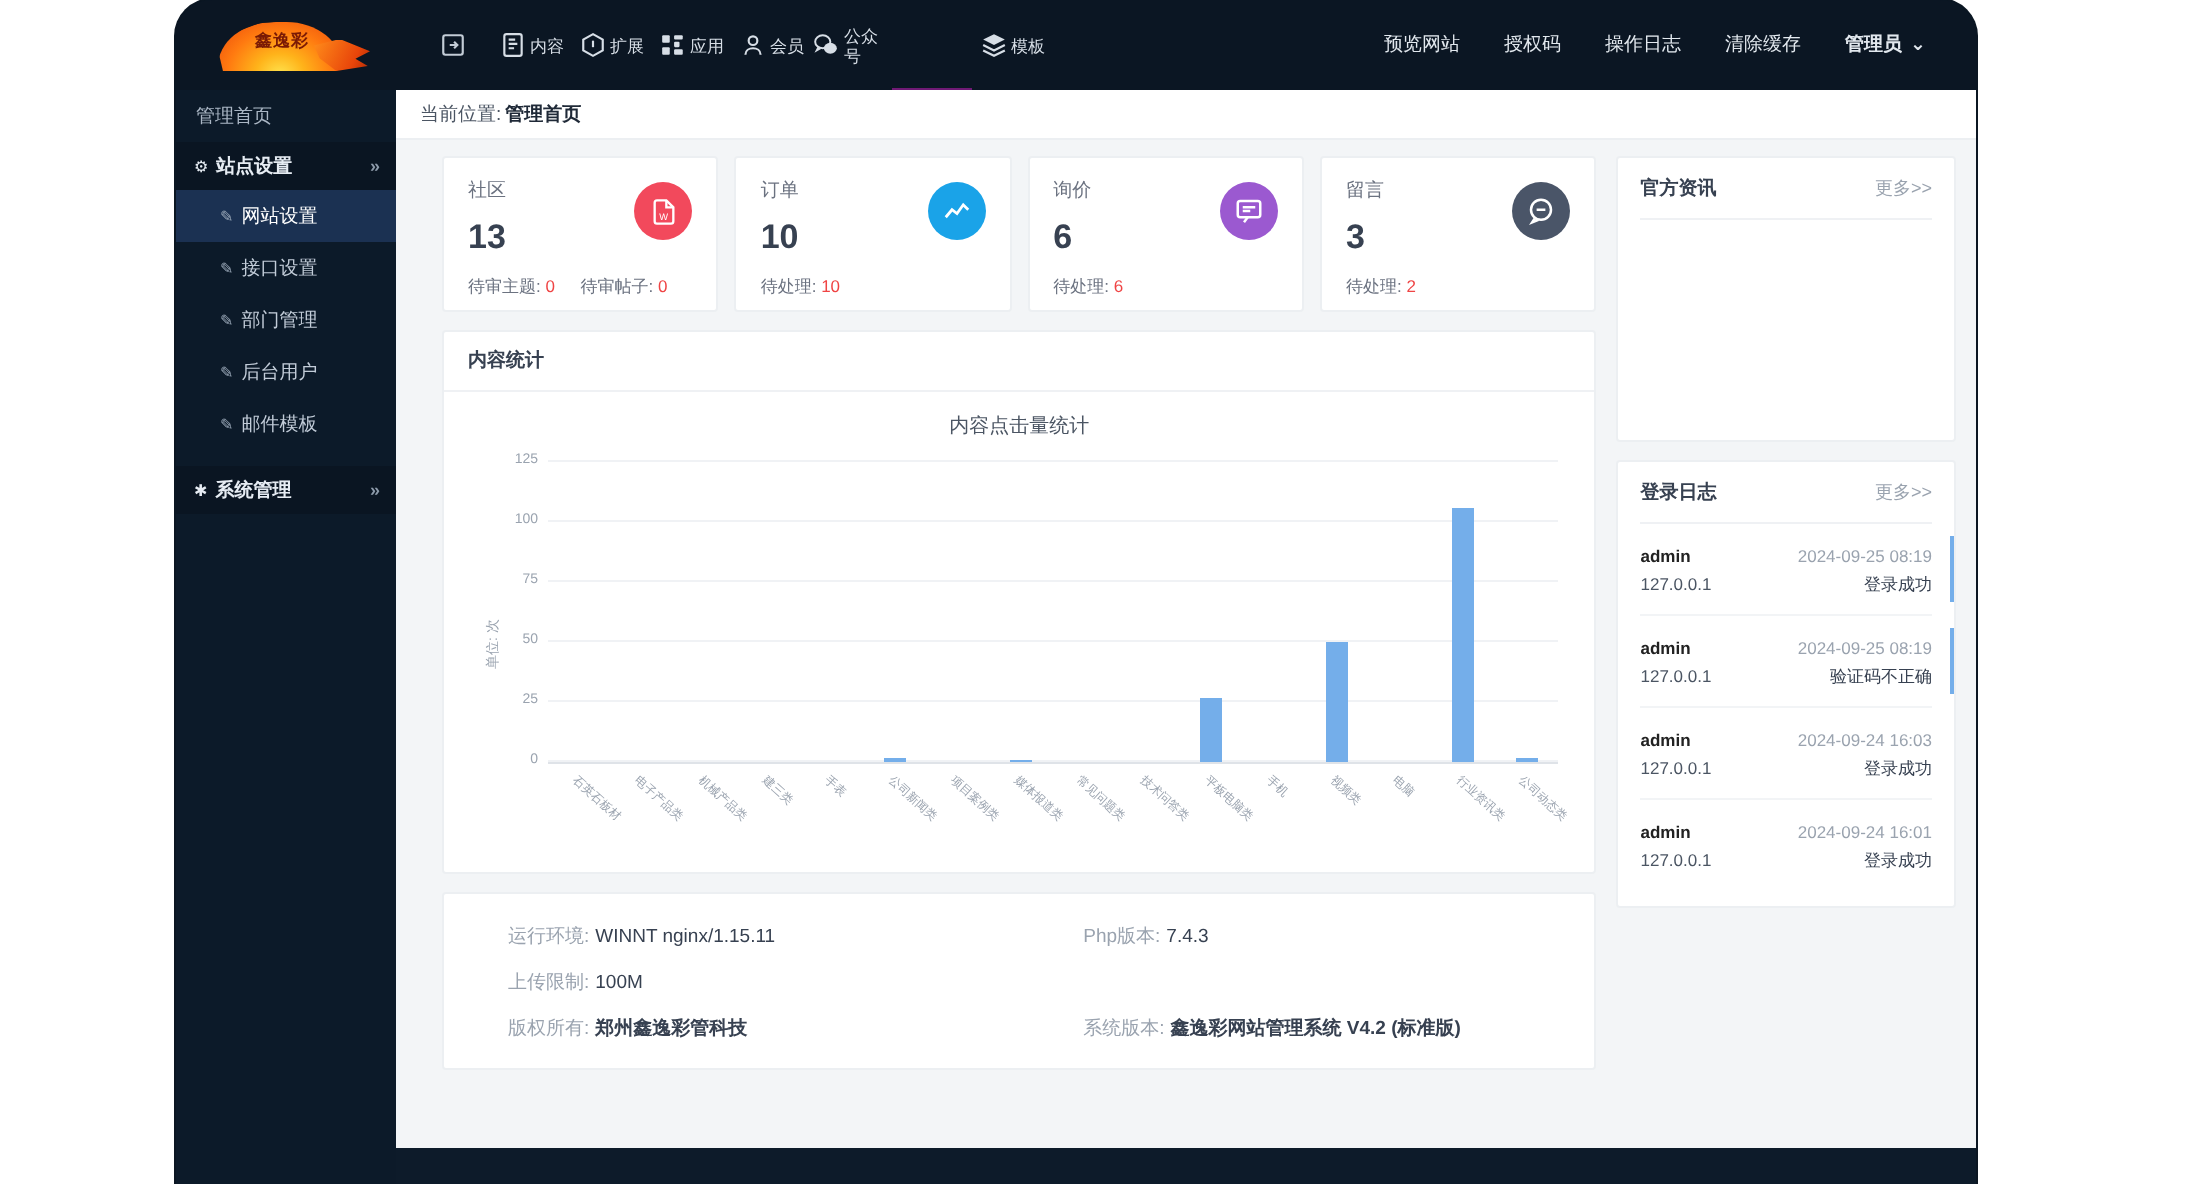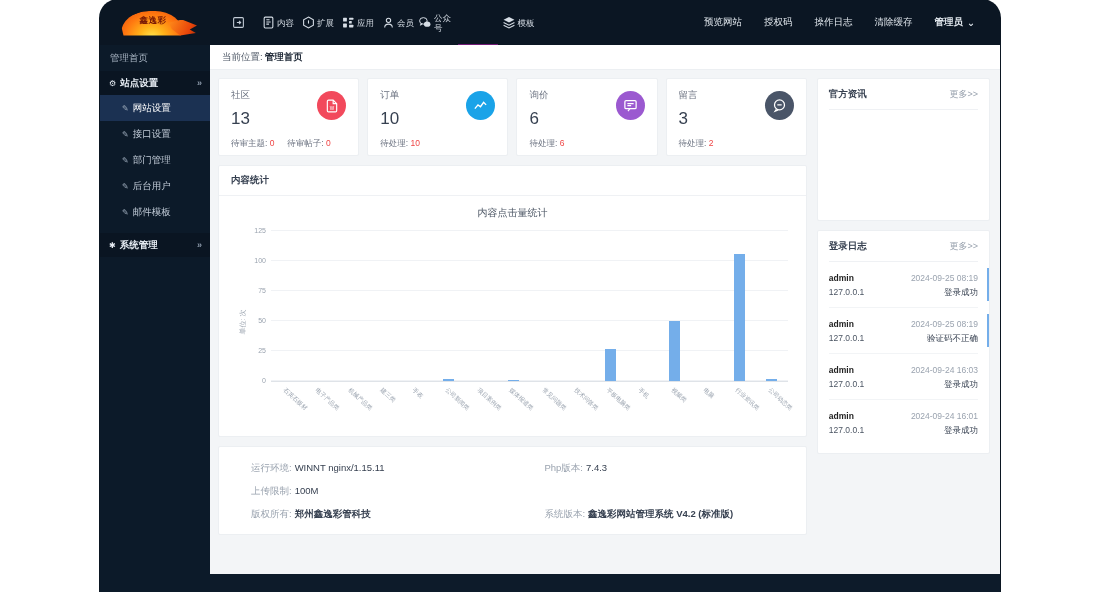--- a/index.html
+++ b/index.html
@@ -4,21 +4,21 @@
 <title>鑫逸彩网站管理系统</title>
 <style>
   * { box-sizing: border-box; margin: 0; padding: 0; }
   html, body {
     width: 1100px; height: 592px;
     background: #ffffff;
     font-family: "Liberation Sans", "DejaVu Sans", sans-serif;
     overflow: hidden;
   }
   #app {
-    position: absolute; left: 100px; top: 0px;
+    position: absolute; left: 88px; top: 0px;
     width: 900px; height: 592px;
     background: #0d1b2a;
     border-radius: 18px 18px 0 0;
     overflow: hidden;
     box-shadow: 0 0 0 1px #0b1622;
   }
   
   .topnav {
     position: absolute; left: 0; top: 0; width: 900px; height: 45px;
     background: #0b1623;
@@ -94,31 +94,31 @@
     position:absolute; left:110px; top:45px; width:790px; height:529px;
     background:#f3f5f7;
     overflow:hidden;
   }
   .breadcrumb {
     height: 25px; display:flex; align-items:center; padding-left:12px;
     font-size:9.5px; color:#4b5563; background:#fff;
     border-bottom:1px solid #eceff2;
   }
   .breadcrumb b { color:#1f2937; margin-left:2px; }
-  .body-wrap { padding: 8px 10px 0 8px; display:flex; gap:10px; }
+  .body-wrap { padding: 8px 10px 0 23px; display:flex; gap:10px; }
   .col-left { width: 595px; }
   .col-right { width: 175px; }
   
   .stats { display:flex; gap:8px; }
   .stat-card {
     flex:1; height:78px; background:#fff; border:1px solid #eceff2;
     border-radius:2px; position:relative; padding:10px 12px;
   }
   .stat-title { font-size:9.5px; color:#6b7280; }
-  .stat-num { font-size:17px; color:#374151; margin-top:7px; font-weight:normal; }
+  .stat-num { font-size:17px; color:#374151; margin-top:7px; font-weight:bold; }
   .stat-sub { font-size:8.5px; color:#6b7280; margin-top:9px; }
   .stat-sub .v { color:#ef4444; }
   .stat-sub .sp { display:inline-block; width:8px; }
   .stat-ico {
     position:absolute; right:12px; top:12px; width:29px; height:29px;
     border-radius:50%; display:flex; align-items:center; justify-content:center;
     color:#fff;
   }
   
   .panel { background:#fff; border:1px solid #eceff2; border-radius:2px; margin-top:9px; }

